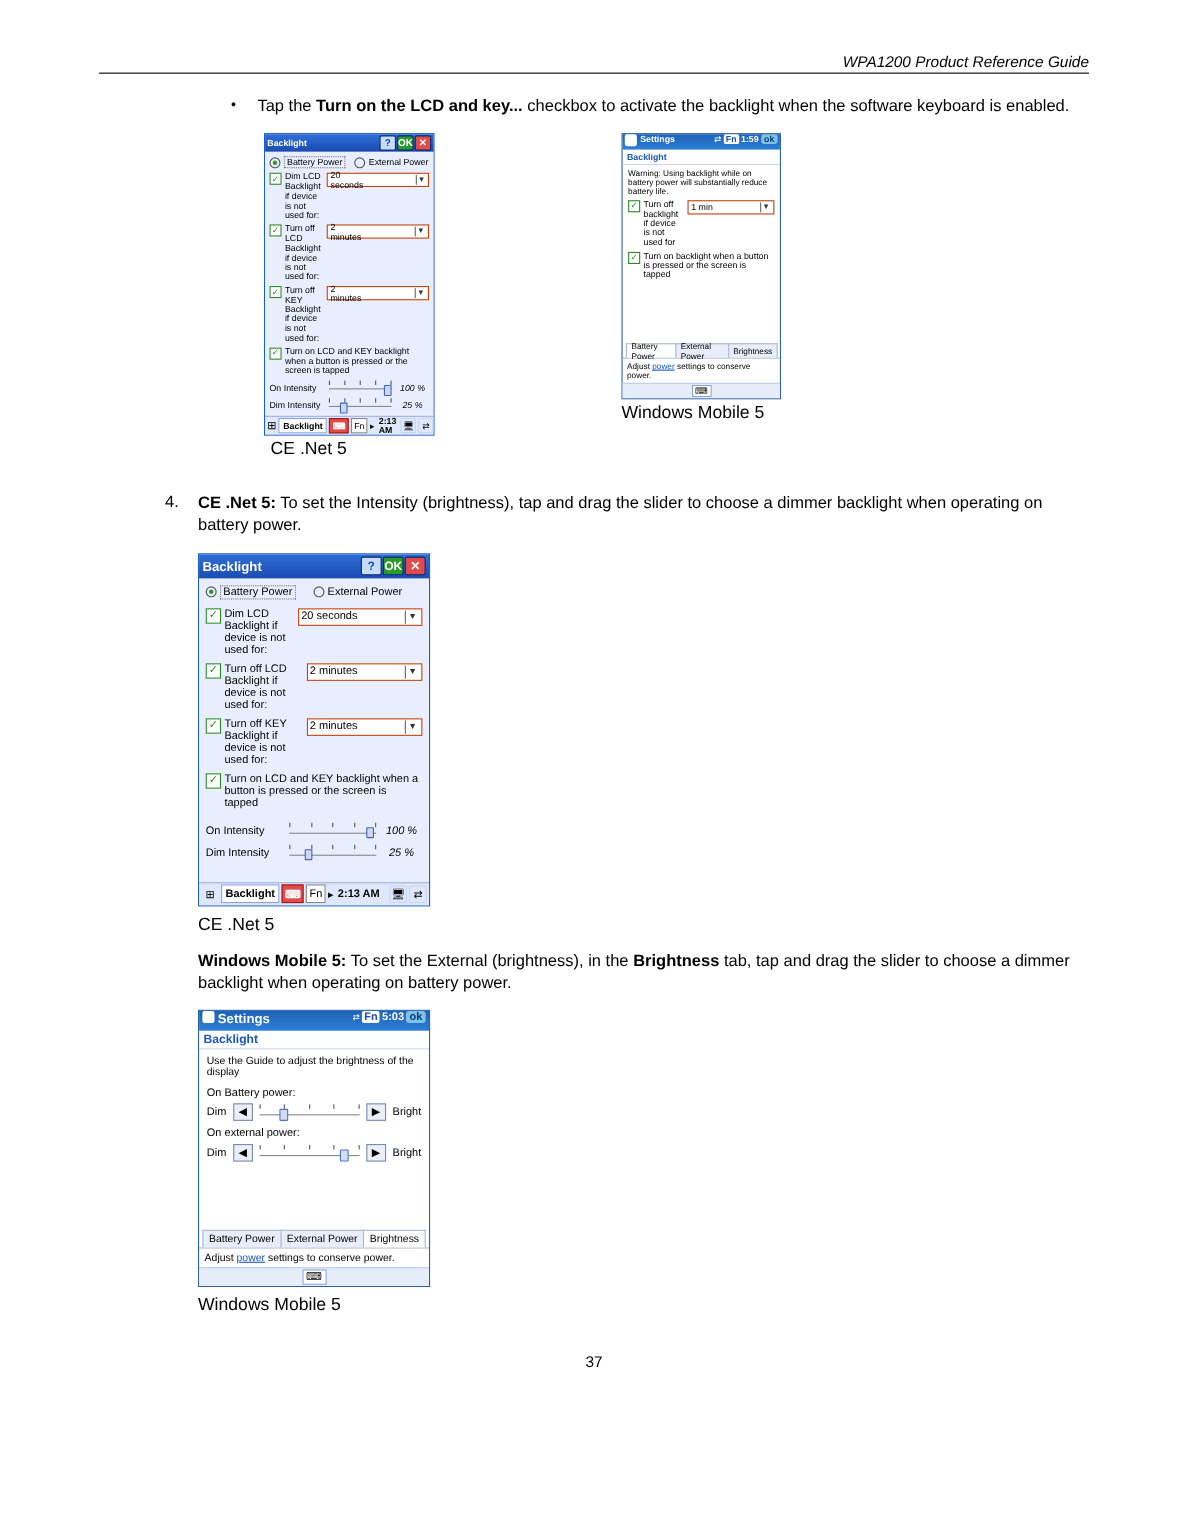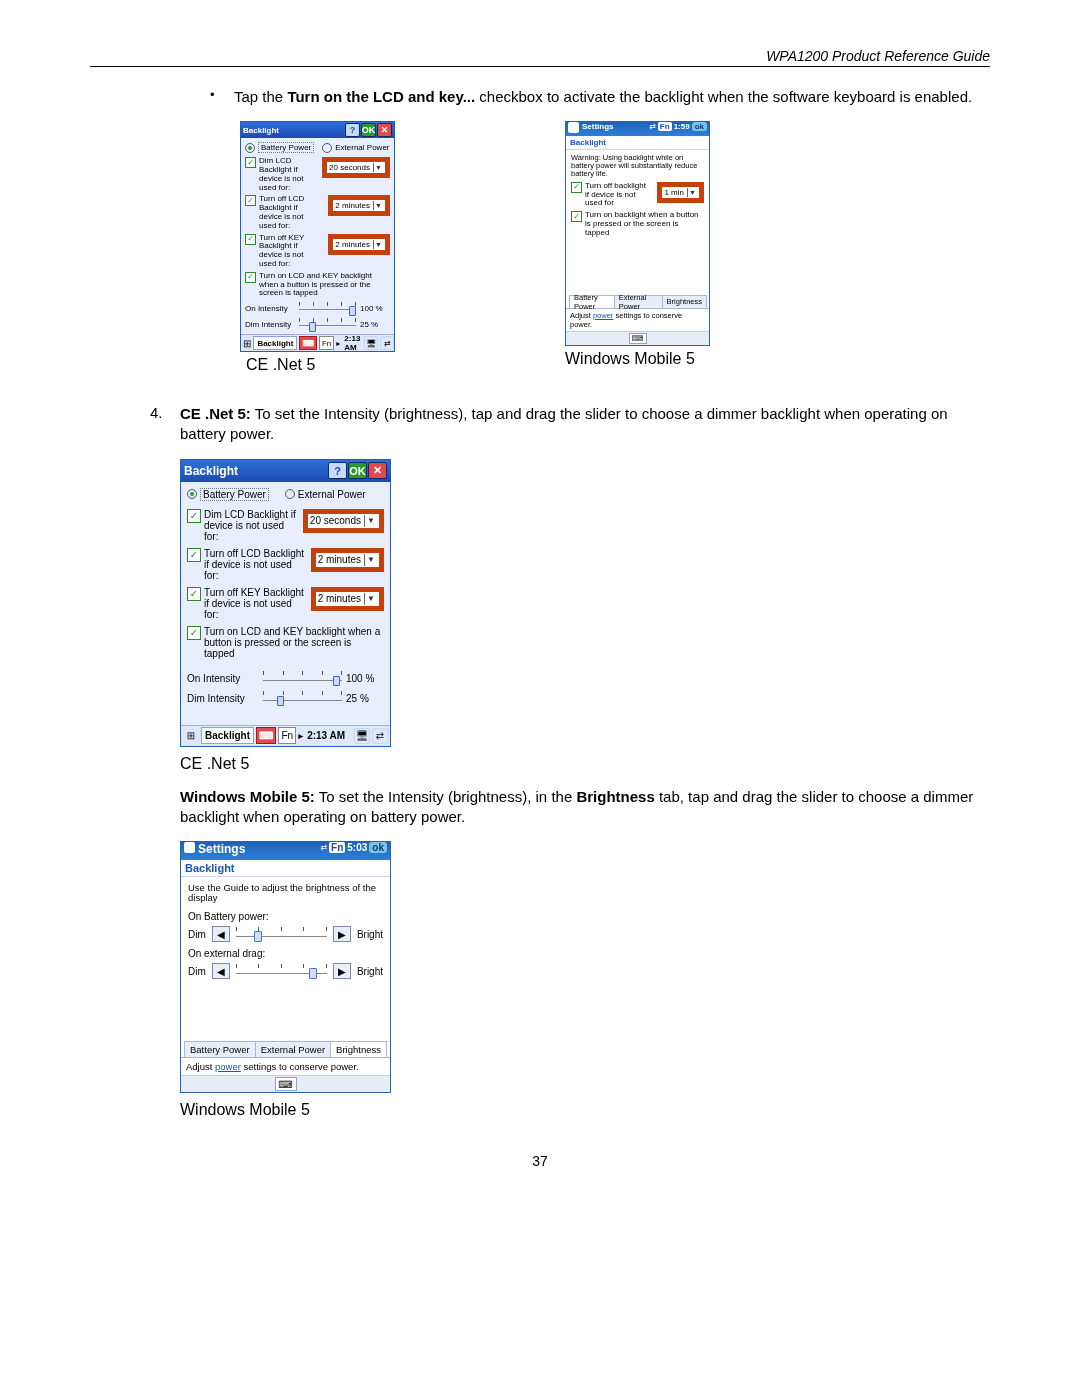--- a/index.html
+++ b/index.html
@@ -120,39 +120,39 @@
   .radio-box{border:1px dotted #777;padding:0 2px;}
   .chk-row{display:flex;align-items:flex-start;margin-bottom:3px;gap:3px;}
   .ce-window.large .chk-row{margin-bottom:6px;}
   .chk-box{
     width:9px;height:9px;border:1px solid #2a8a2a;background:#fff;flex-shrink:0;
     display:inline-flex;align-items:center;justify-content:center;color:#2a8a2a;font-size:8px;line-height:0;
   }
   .ce-window.large .chk-box{width:12px;height:12px;font-size:10px;}
   .chk-lbl{flex:1;line-height:1.1;}
   .sel-box{
-    display:inline-flex;align-items:center;border:5px solid #c2410c;background:#fff;height:11px;
-    padding:0 2px;margin-left:3px;
+    display:inline-flex;align-items:center;border:1px solid #c2410c;background:#fff;height:11px;
+    padding:0 2px;margin-left:3px;gap:40px;
   }
   .ce-window.large .sel-box{height:14px;}
   .sel-arrow{
     width:9px;height:9px;border-left:1px solid #666;display:inline-flex;align-items:center;justify-content:center;
     margin-left:3px;color:#333;font-size:7px;
   }
   .ce-window.large .sel-arrow{width:12px;height:12px;font-size:8px;}
   .slider-row{display:flex;align-items:center;margin-top:4px;gap:4px;}
   .slider-lbl{width:50px;}
   .ce-window.large .slider-lbl{width:72px;}
   .slider-track{flex:1;height:12px;position:relative;}
   .ce-window.large .slider-track{height:16px;}
   .slider-line{position:absolute;left:0;right:0;top:60%;height:1px;background:#888;}
   .slider-ticks{position:absolute;left:0;right:0;top:0;display:flex;justify-content:space-between;}
   .slider-ticks span{width:1px;height:4px;background:#555;}
   .slider-thumb{position:absolute;top:30%;width:5px;height:8px;background:#cfd6ee;border:1px solid #3a66c9;border-radius:1px;}
-  .slider-val{width:30px;text-align:left;}
+  .slider-val{width:30px;text-align:center;font-style:italic;}
   .ce-window.large .slider-val{width:38px;}
   .ce-taskbar{
     display:flex;align-items:center;background:#dfe7fa;border-top:1px solid #9fb3e2;height:16px;padding:0 2px;gap:2px;
   }
   .ce-window.large .ce-taskbar{height:20px;}
   .tb-start{width:13px;height:13px;display:inline-flex;align-items:center;justify-content:center;}
   .ce-window.large .tb-start{width:16px;height:16px;}
   .tb-flag{font-size:10px;}
   .tb-btn{background:#fff;border:1px solid #8aa3de;padding:0 3px;font-weight:bold;height:12px;display:inline-flex;align-items:center;}
   .ce-window.large .tb-btn{height:15px;}
@@ -479,21 +479,21 @@
         <span class="tb-tail">
           <span class="tb-ico">🖥</span>
           <span class="tb-ico">⇄</span>
         </span>
       </div>
     </div>
     <div class="caption" style="margin-left:0;margin-top:8px;">CE .Net 5</div>
   </div>
 
   <div style="margin-left:90px;margin-bottom:14px;font-size:15px;line-height:1.35;">
-    <span class="b">Windows Mobile 5:</span><span> To set the Intensity (brightness), in the </span><span class="b">Brightness</span><span> tab, tap and drag the slider to choose a dimmer backlight when operating on battery power.</span>
+    <span class="b">Windows Mobile 5:</span><span> To set the External (brightness), in the </span><span class="b">Brightness</span><span> tab, tap and drag the slider to choose a dimmer backlight when operating on battery power.</span>
   </div>
 
   <div style="margin-left:90px;">
     <div class="wm-window large">
       <div class="wm-top">
         <span class="wm-flag">⊞</span>
         <span class="wm-title">Settings</span>
         <span class="wm-top-r">
           <span class="wm-sig">⇄</span>
           <span class="wm-fn">Fn</span>
@@ -515,21 +515,21 @@
                 <span></span>
                 <span></span>
                 <span></span>
               </span>
             <span class="wm-track-line"></span>
             <span class="wm-thumb" style="left:20%;"></span>
           </span>
           <span class="wm-sbtn">▶</span>
           <span>Bright</span>
         </div>
-        <div style="margin-top:6px;">On external drag:</div>
+        <div style="margin-top:6px;">On external power:</div>
         <div class="wm-slider-row">
           <span>Dim</span>
           <span class="wm-sbtn">◀</span>
           <span class="wm-track">
             <span class="wm-track-ticks">
                 <span></span>
                 <span></span>
                 <span></span>
                 <span></span>
                 <span></span>

